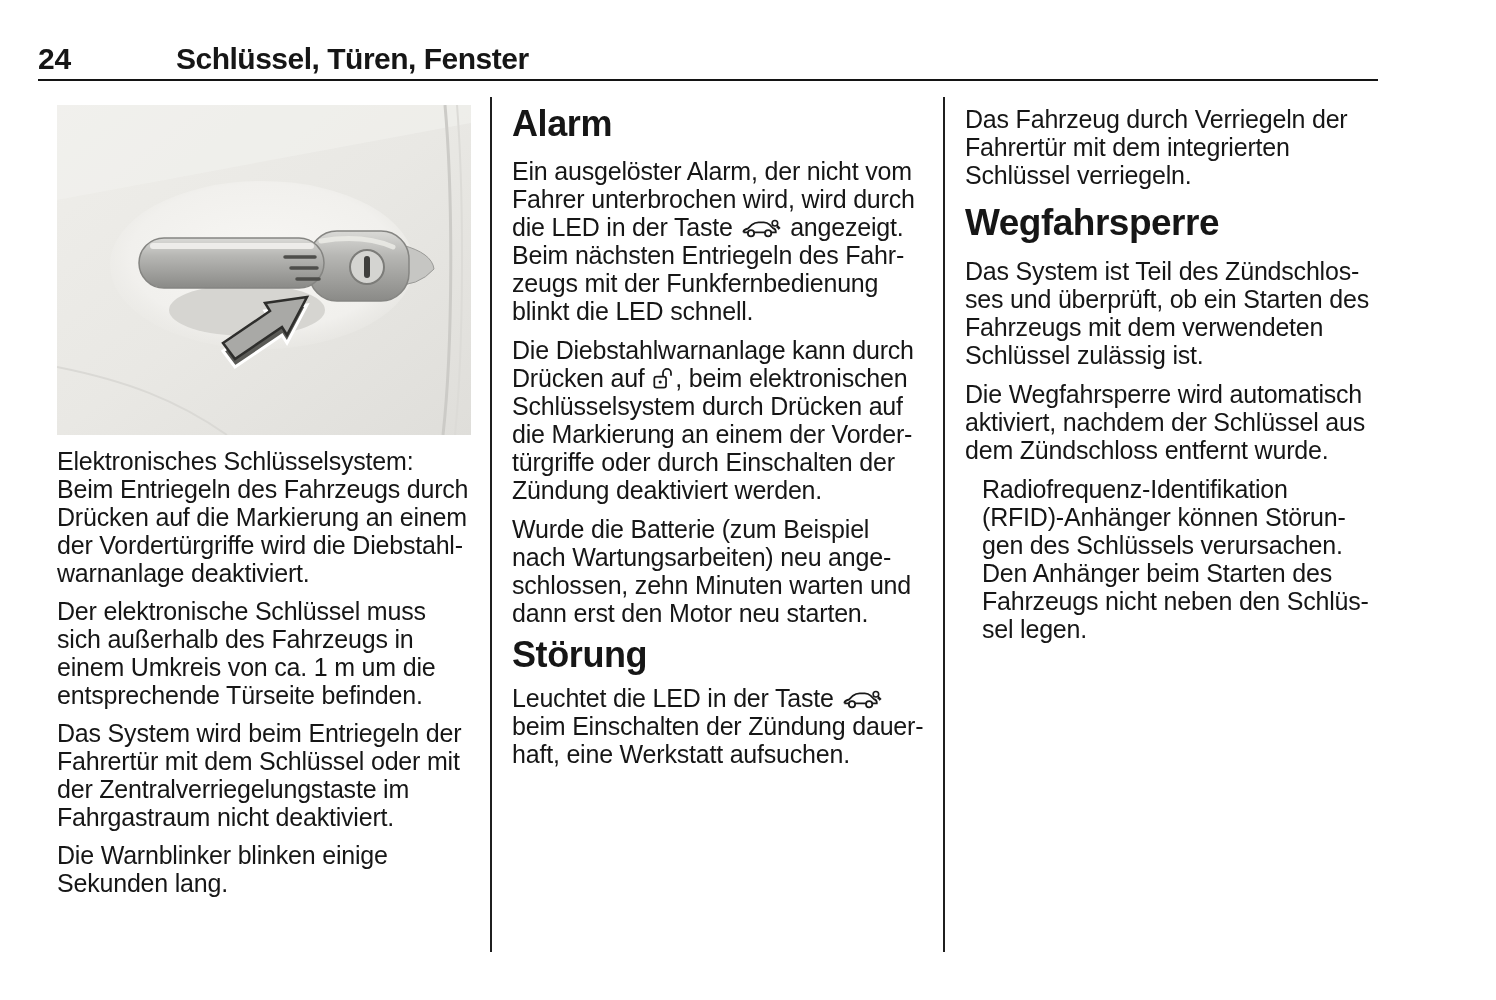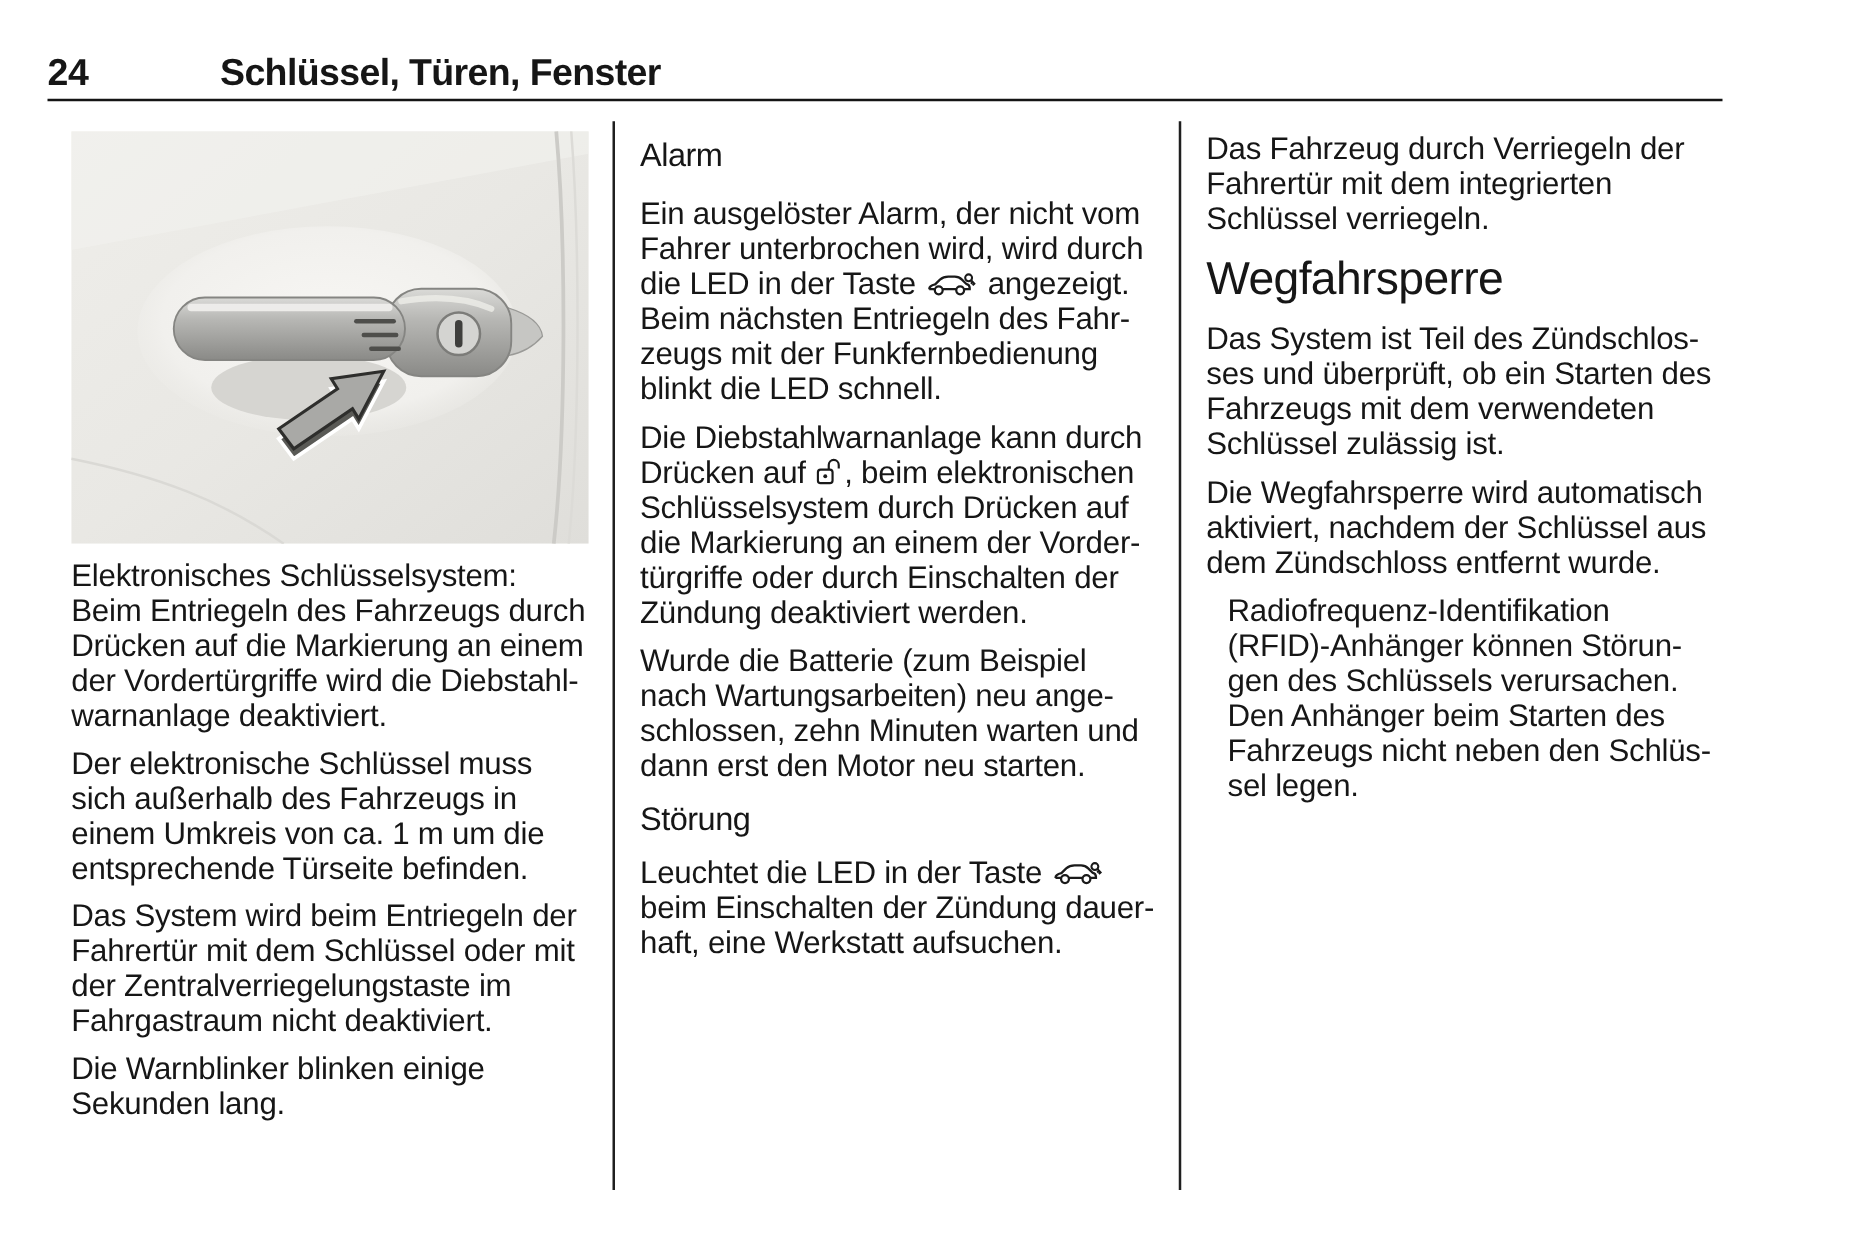--- a/index.html
+++ b/index.html
@@ -10,24 +10,24 @@
   .hdr-rule{position:absolute;left:38px;top:79px;width:1340px;height:2px;background:#141414;}
   .vrule{position:absolute;top:97px;height:855px;width:2px;background:#1f1f1f;}
   .vrule.v1{left:490px;} .vrule.v2{left:943px;}
   .col{position:absolute;top:105px;}
   .col-left{left:57px;width:414px;}
   .col-mid{left:512px;width:420px;}
   .col-right{left:965px;width:426px;}
   .photo{display:block;width:414px;height:330px;margin:0 0 12px 0;}
   p.body{margin:0 0 10px 0;font-size:25px;line-height:28px;white-space:pre;letter-spacing:-0.2px;}
   .col-mid p.body, .col-right p.body{margin-bottom:11px;}
-  h2.sec{margin:2px 0 16px 0;font-size:26px;line-height:34px;font-weight:normal;letter-spacing:-0.4px;white-space:pre;}
+  h2.sec{margin:2px 0 16px 0;font-size:36px;line-height:34px;font-weight:bold;letter-spacing:-0.4px;white-space:pre;}
   h2.sec.multi{line-height:33px;margin:2px 0 14px 0;}
   h2.sec.stoerung{margin:0 0 12px 0;}
-  h1.big{margin:12px 0 12px 0;font-size:37px;line-height:44px;font-weight:normal;letter-spacing:-0.5px;white-space:pre;}
+  h1.big{margin:12px 0 12px 0;font-size:37px;line-height:44px;font-weight:bold;letter-spacing:-0.5px;white-space:pre;}
   .note{padding-left:17px;font-size:25px;line-height:28px;letter-spacing:-0.2px;}
   .note-label{font-weight:bold;white-space:pre;}
   .note-body{white-space:pre;margin:0;}
   .inline-icon{display:inline-block;vertical-align:-4px;margin:0 2px;}
 </style>
 </head>
 <body>
 
 <div class="page">
 

